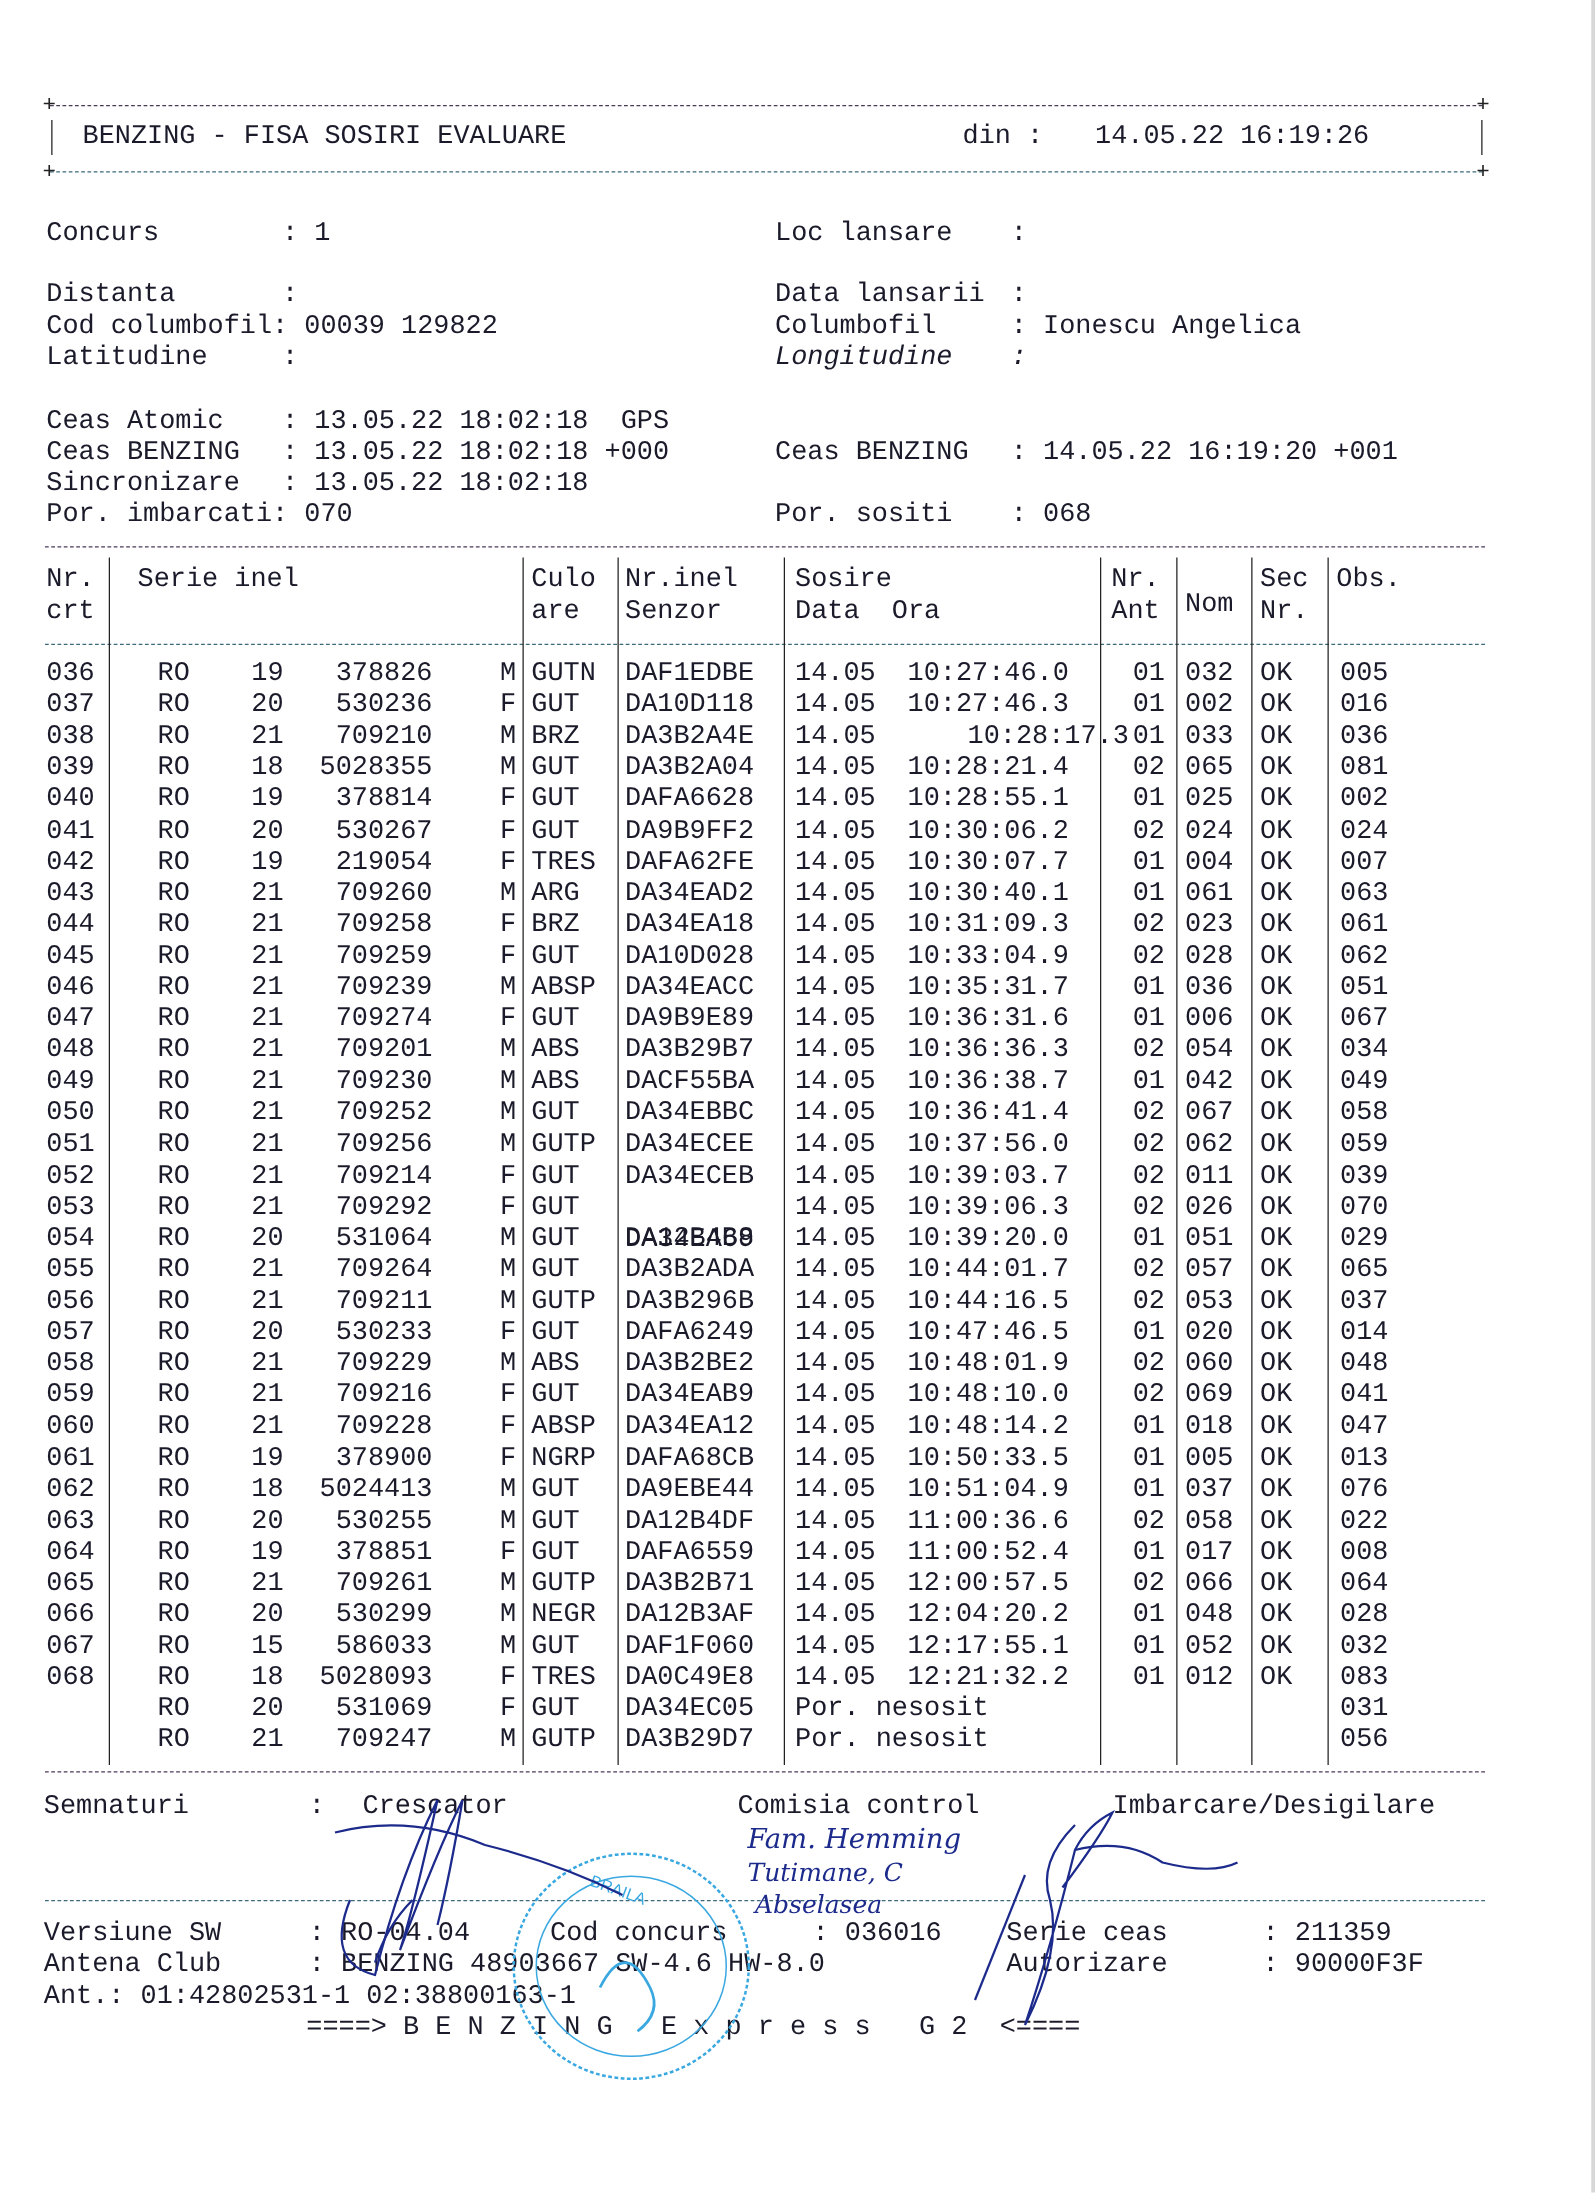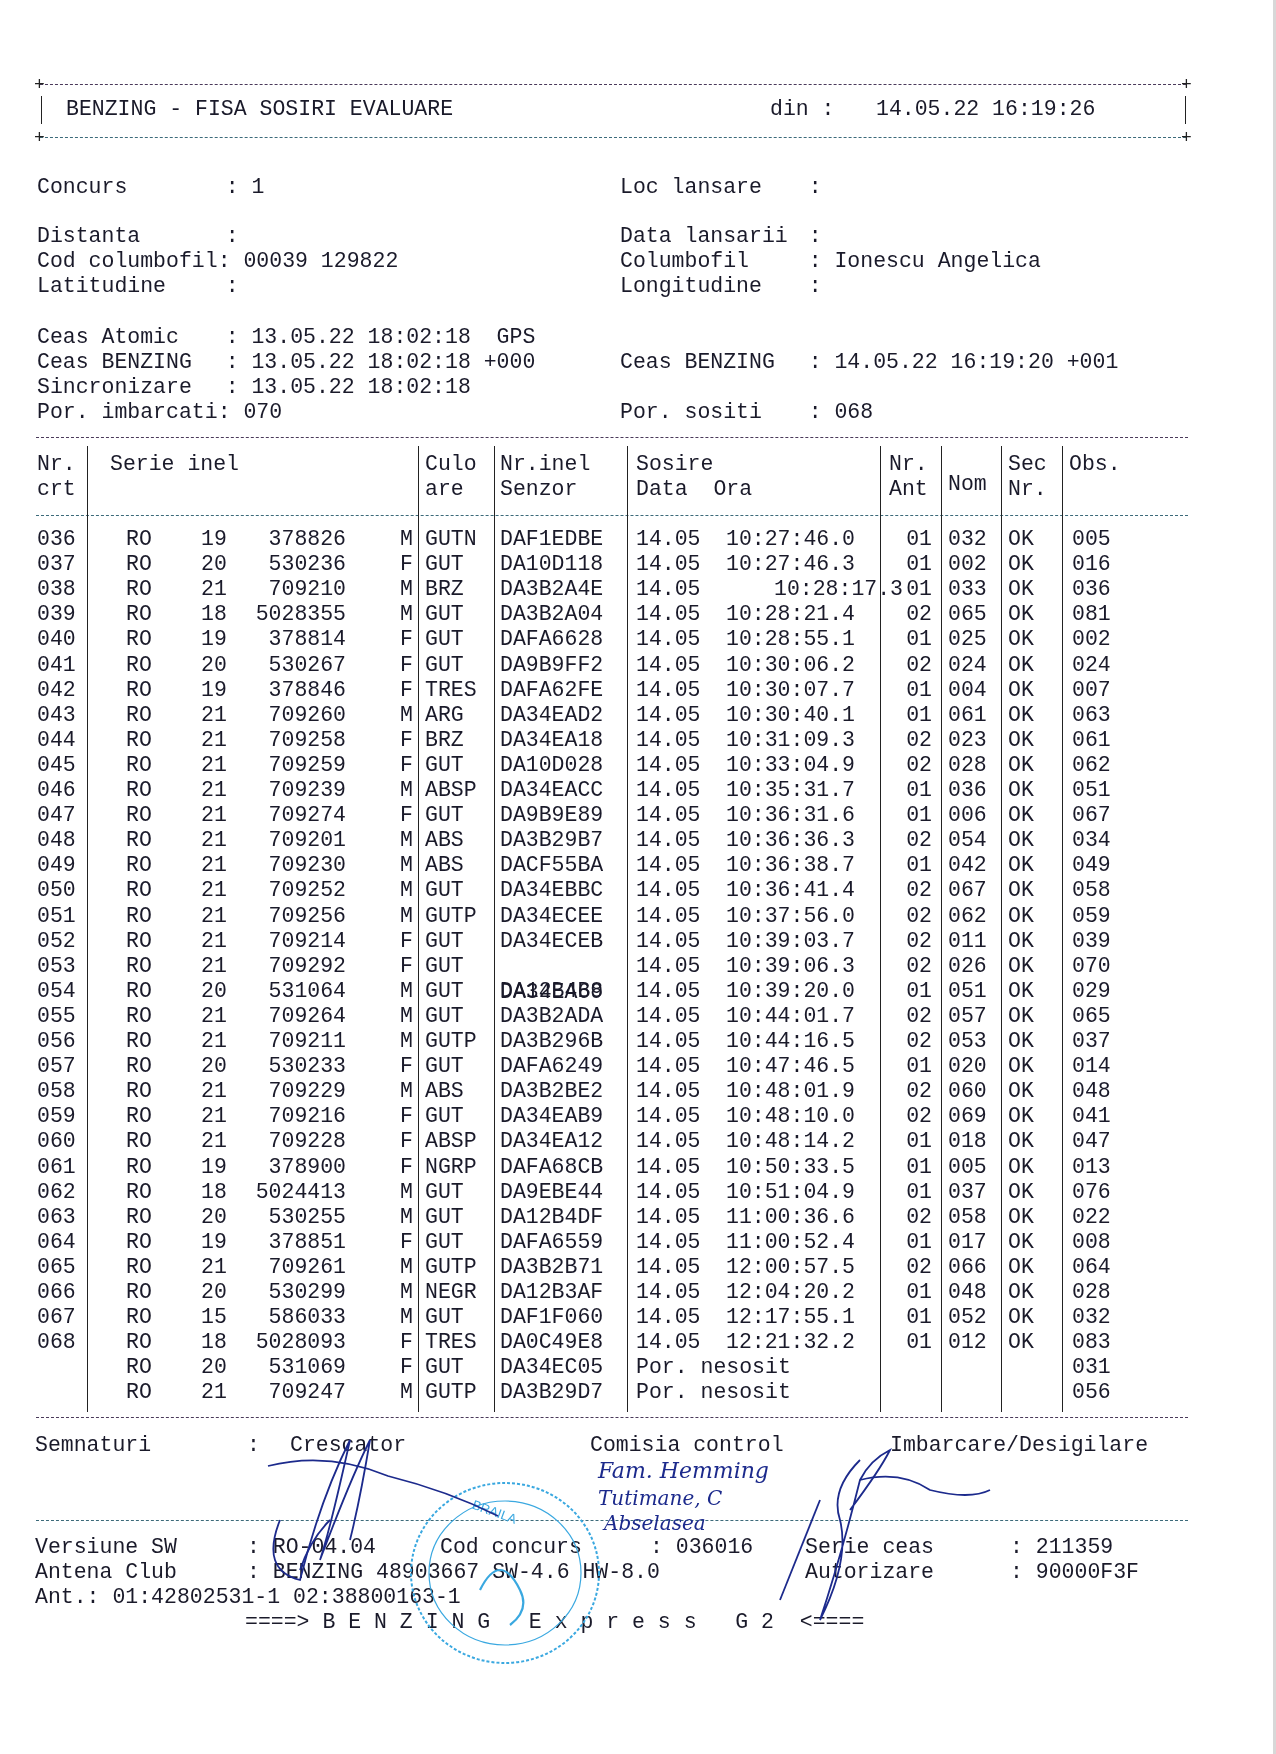--- a/index.html
+++ b/index.html
@@ -45,21 +45,21 @@
   <div class="abs mono" style="left:37px; top:249px;"><span>Cod columbofil</span><span>: </span><span>00039 129822</span></div>
   <div class="abs mono" style="left:37px; top:274px;"><span>Latitudine    </span><span style="margin-left:8px">:</span><span></span></div>
   <div class="abs mono" style="left:37px; top:325px;"><span>Ceas Atomic   </span><span style="margin-left:8px">: </span><span>13.05.22 18:02:18  GPS</span></div>
   <div class="abs mono" style="left:37px; top:350px;"><span>Ceas BENZING  </span><span style="margin-left:8px">: </span><span>13.05.22 18:02:18 +000</span></div>
   <div class="abs mono" style="left:37px; top:375px;"><span>Sincronizare  </span><span style="margin-left:8px">: </span><span>13.05.22 18:02:18</span></div>
   <div class="abs mono" style="left:37px; top:400px;"><span>Por. imbarcati</span><span>: </span><span>070</span></div>
 
   <div class="abs mono" style="left:620px; top:175px;"><span>Loc lansare   </span><span style="margin-left:8px">:</span><span></span></div>
   <div class="abs mono" style="left:620px; top:224px;"><span>Data lansarii </span><span style="margin-left:8px">:</span><span></span></div>
   <div class="abs mono" style="left:620px; top:249px;"><span>Columbofil    </span><span style="margin-left:8px">: </span><span>Ionescu Angelica</span></div>
-  <div class="abs mono" style="left:620px; top:274px;"><span>Longitudine   </span><span style="margin-left:8px">:</span><span></span></div>
+  <div class="abs mono" style="left:620px; top:274px;font-style:italic;"><span>Longitudine   </span><span style="margin-left:8px">:</span><span></span></div>
   <div class="abs mono" style="left:620px; top:350px;"><span>Ceas BENZING  </span><span style="margin-left:8px">: </span><span>14.05.22 16:19:20 +001</span></div>
   <div class="abs mono" style="left:620px; top:400px;"><span>Por. sositi   </span><span style="margin-left:8px">: </span><span>068</span></div>
 
   <div class="dash" style="left:36px; top:437px; width:1152px;"></div>
   <div class="dash teal" style="left:36px; top:515px; width:1152px;"></div>
   <div class="dash" style="left:36px; top:1417px; width:1152px;"></div>
 
   <div class="vline" style="left:87px; top:446px; height:966px;"></div>
   <div class="vline" style="left:418px; top:446px; height:966px;"></div>
   <div class="vline" style="left:494px; top:446px; height:966px;"></div>
@@ -167,21 +167,21 @@
         <span class="cell mono" style="left: 726px;">10:30:06.2</span>
         <span class="cell mono" style="right: 344px;">02</span>
         <span class="cell mono" style="left: 948px;">024</span>
         <span class="cell mono" style="left: 1008px;">OK</span>
         <span class="cell mono" style="left: 1072px;">024</span>
       </div>
       <div class="row" style="top: 677.6px; width: 1276px;">
         <span class="cell mono" style="left: 37px;">042</span>
         <span class="cell mono" style="left: 126px;">RO</span>
         <span class="cell mono" style="left: 201px;">19</span>
-        <span class="cell mono" style="right: 930px;">378846</span>
+        <span class="cell mono" style="right: 930px;">219054</span>
         <span class="cell mono" style="right: 863px;">F</span>
         <span class="cell mono" style="left: 425px;">TRES</span>
         <span class="cell mono" style="left: 500px;">DAFA62FE</span>
         <span class="cell mono" style="left: 636px;">14.05</span>
         <span class="cell mono" style="left: 726px;">10:30:07.7</span>
         <span class="cell mono" style="right: 344px;">01</span>
         <span class="cell mono" style="left: 948px;">004</span>
         <span class="cell mono" style="left: 1008px;">OK</span>
         <span class="cell mono" style="left: 1072px;">007</span>
       </div>

